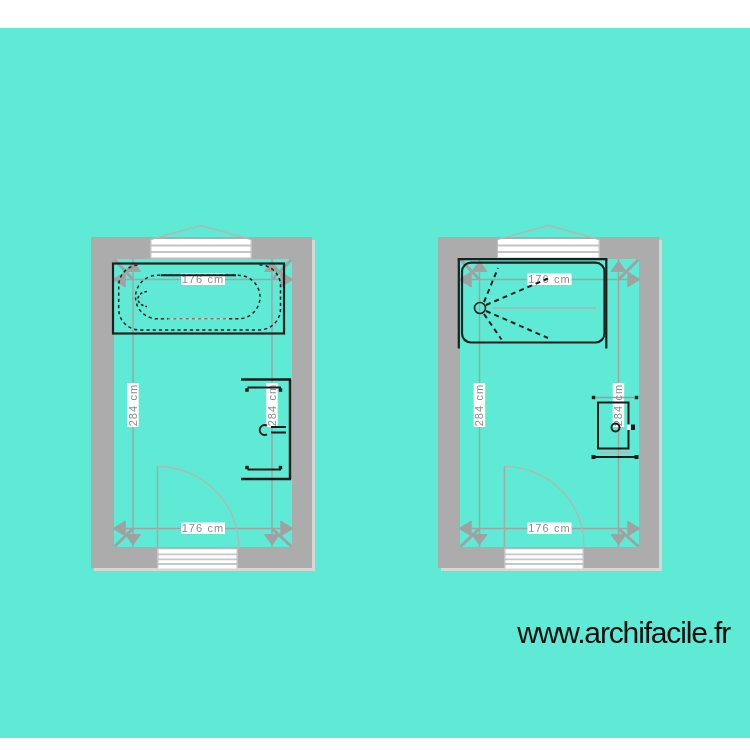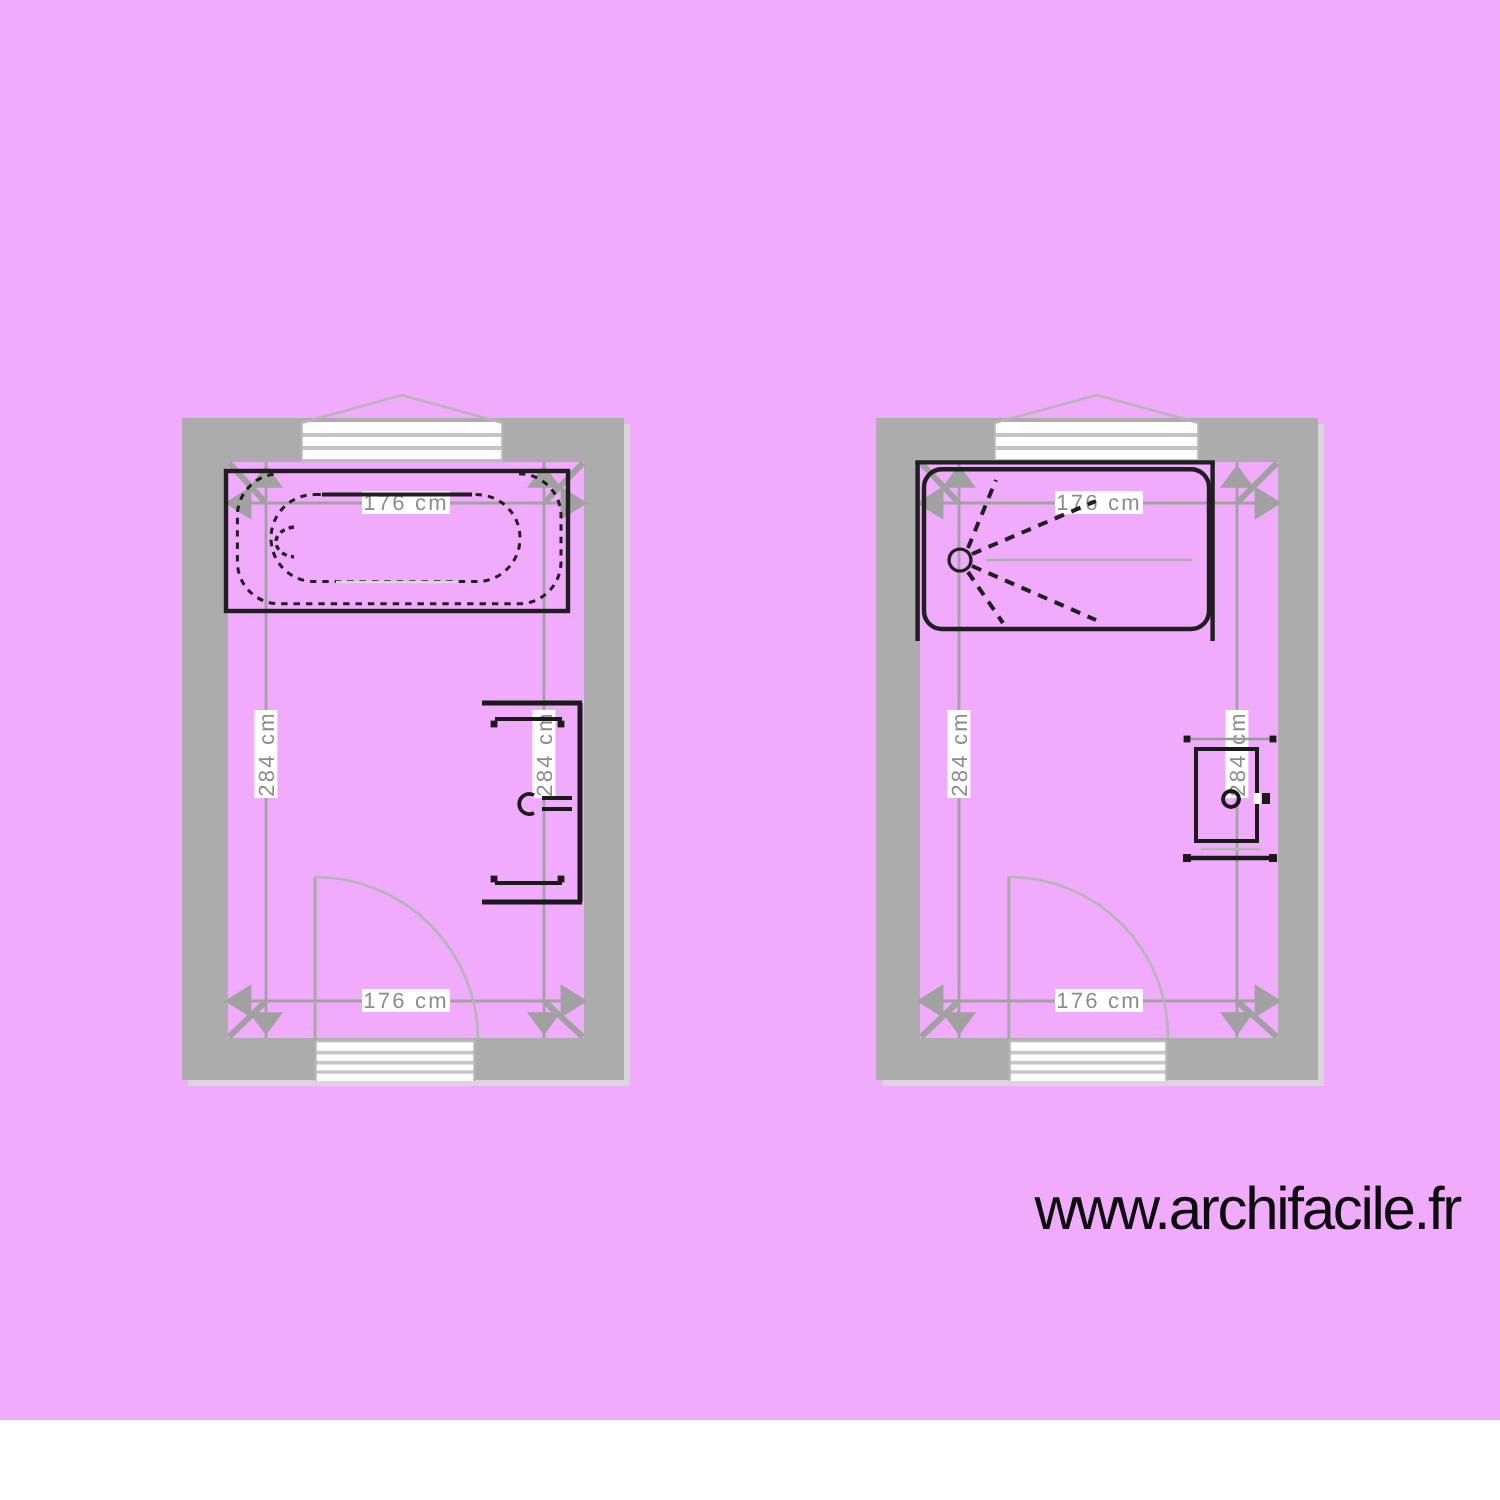--- a/index.html
+++ b/index.html
@@ -1,17 +1,17 @@
 <!DOCTYPE html>
 <html><head>
 <meta charset="utf-8">
 <style>
   html,body{margin:0;padding:0;background:#ffffff;}
-  #page{position:relative;width:750px;height:710px;background:#f0abfc;overflow:hidden;
-        font-family:"Liberation Sans", sans-serif;}
+  #page{position:relative;width:750px;height:710px;background:#5eead4;overflow:hidden;
+        font-family:"Liberation Sans", sans-serif;margin-top:28px;}
   svg{position:absolute;left:0;top:0;}
   text{font-family:"Liberation Sans", sans-serif;}
 </style>
 </head>
 <body>
 <div id="page">
 <svg width="750" height="750" viewBox="0 0 750 750">
 
 <path d="M94,212 H315 V543 H94 Z M114,231 V519 H292 V231 Z" fill="#d7d7d7" fill-rule="evenodd"></path>
 

